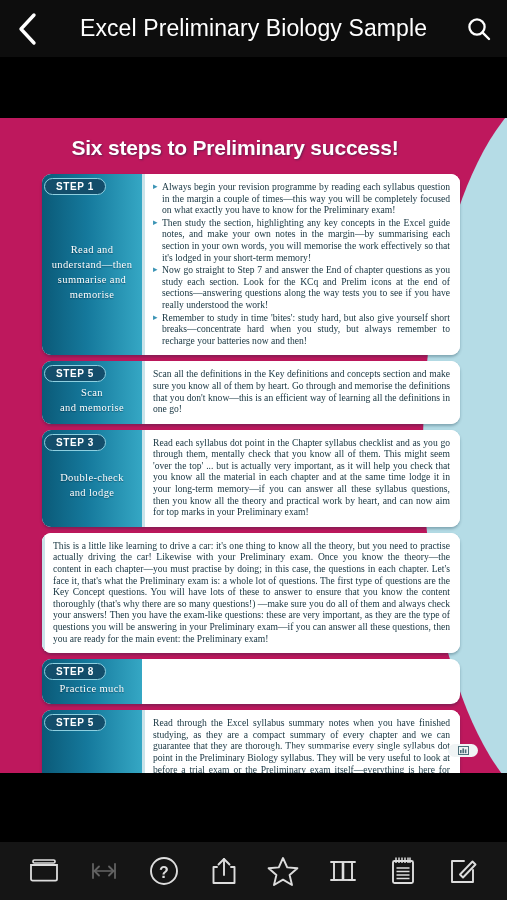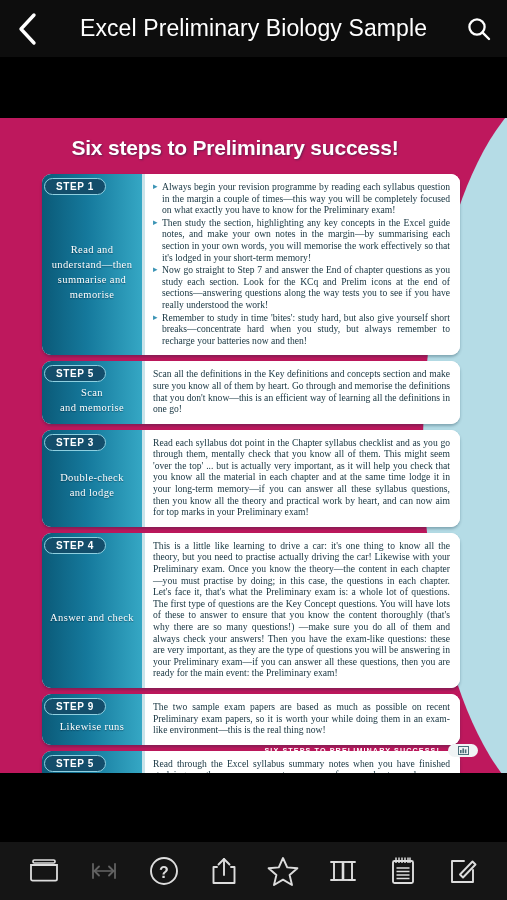--- a/index.html
+++ b/index.html
@@ -230,39 +230,30 @@
               <div class="step-label">Double-check
 and lodge</div>
             </div>
             <div class="step-right">
               <div class="para nobullet">
                 <span class="txt">Read each syllabus dot point in the Chapter syllabus checklist and as you go through them, mentally check that you know all of them. This might seem 'over the top' ... but is actually very important, as it will help you check that you know all the material in each chapter and at the same time lodge it in your long-term memory—if you can answer all these syllabus questions, then you know all the theory and practical work by heart, and can now aim for top marks in your Preliminary exam!</span>
               </div>
             </div>
           </div>
           <div class="step">
-            <div class="step-left">
-              <div class="step-badge">STEP 4</div>
-              <div class="step-label">Answer and check</div>
-            </div>
             <div class="step-right">
               <div class="para nobullet">
                 <span class="txt">This is a little like learning to drive a car: it's one thing to know all the theory, but you need to practise actually driving the car! Likewise with your Preliminary exam. Once you know the theory—the content in each chapter—you must practise by doing; in this case, the questions in each chapter. Let's face it, that's what the Preliminary exam is: a whole lot of questions. The first type of questions are the Key Concept questions. You will have lots of these to answer to ensure that you know the content thoroughly (that's why there are so many questions!) —make sure you do all of them and always check your answers! Then you have the exam-like questions: these are very important, as they are the type of questions you will be answering in your Preliminary exam—if you can answer all these questions, then you are ready for the main event: the Preliminary exam!</span>
               </div>
             </div>
           </div>
           <div class="step">
             <div class="step-left">
-              <div class="step-badge">STEP 9</div>
-              <div class="step-label">Likewise runs</div>
-            </div>
-            <div class="step-right">
-              <div class="para nobullet">
-                <span class="txt">The two sample exam papers are based as much as possible on recent Preliminary exam papers, so it is worth your while doing them in an exam-like environment—this is the real thing now!</span>
-              </div>
+              <div class="step-badge">STEP 8</div>
+              <div class="step-label">Practice much</div>
             </div>
           </div>
           <div class="step">
             <div class="step-left">
               <div class="step-badge">STEP 5</div>
             </div>
             <div class="step-right">
               <div class="para nobullet">
                 <span class="txt">Read through the Excel syllabus summary notes when you have finished studying, as they are a compact summary of every chapter and we can guarantee that they are thorough. They summarise every single syllabus dot point in the Preliminary Biology syllabus. They will be very useful to look at before a trial exam or the Preliminary exam itself—everything is here for you before you do your Preliminary exam!</span>
               </div>

